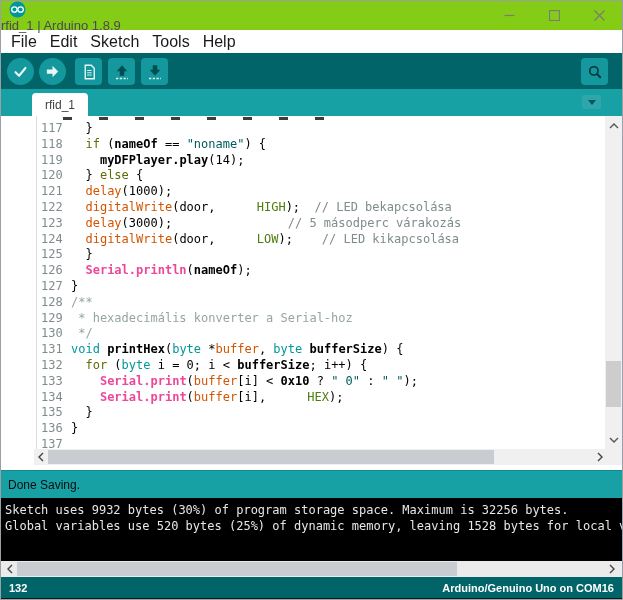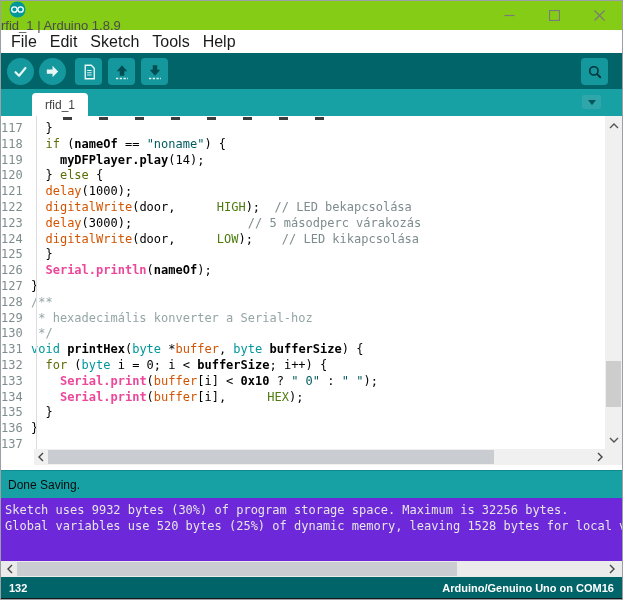--- a/index.html
+++ b/index.html
@@ -32,21 +32,21 @@
   .tab-menu{position:absolute;right:21px;top:6px;width:19px;height:14px;border:0;padding:0;
             background:#2ea6aa;border-radius:2px;display:flex;align-items:center;justify-content:center;}
   .tri-down{width:0;height:0;border-left:4px solid transparent;border-right:4px solid transparent;border-top:5px solid #00565a;}
   
   .editor{height:333px;background:#fff;position:relative;overflow:hidden;
           font-family:"DejaVu Sans Mono",monospace;font-size:12px;line-height:15.8px;}
   .gutter-sep{position:absolute;left:35px;top:0;bottom:0;width:1px;background:#dcdcdc;}
   .clip-line{height:5px;position:relative;overflow:hidden;}
   .clip-marks{position:absolute;left:62px;top:1px;width:286px;height:3px;
               background:repeating-linear-gradient(90deg,#3d3d3d 0 9px,transparent 9px 36px);}
-  .line{white-space:pre;height:15.8px;}
+  .line{white-space:pre;height:15.8px;padding-left:40px;}
   .num{display:inline-block;width:30px;padding-right:10px;text-align:right;color:#7e8c8d;}
   .c-plain{color:#000;}
   .c-bold{color:#000;font-weight:bold;}
   .c-kw{color:#5e6d03;}
   .c-type{color:#00979c;}
   .c-fn{color:#d35400;text-align:center;}
   .c-fnb{color:#ec4899;font-weight:bold;margin-top:9px;}
   .c-lit{color:#4d7c0f;margin-left:34px;}
   .c-str{color:#005c5f;}
   .c-cmt{color:#95a5a6;}
@@ -62,21 +62,21 @@
   .hscroll .track{position:absolute;left:33px;right:0;top:0;height:16px;background:#f0f0f0;}
   .sb-left,.sb-right{position:absolute;top:0;width:14px;height:16px;border:0;background:transparent;padding:0;display:flex;align-items:center;justify-content:center;}
   .hscroll .sb-left{left:33px;}
   .hscroll .sb-right{right:15px;}
   .hthumb{position:absolute;left:47px;top:1px;width:446px;height:14px;background:#c9cdd1;}
   .white-gap{height:5px;background:#fff;}
   
   .statusbar{height:28px;background:#17a1a5;border-top:1px solid #0f8a8e;
              display:flex;align-items:center;padding-left:7px;font-size:12px;color:#0b0b0b;}
   
-  .console{height:63px;background:#6d28d9;overflow:hidden;padding:5px 0 0 4px;}
+  .console{height:63px;background:#000000;overflow:hidden;padding:5px 0 0 4px;}
   .console-line{font-family:"DejaVu Sans Mono",monospace;font-size:12px;line-height:15.5px;
                 color:#e6e6e6;white-space:pre;}
   .cscroll{height:16px;background:#ebebeb;position:relative;}
   .cscroll .sb-left{left:2px;}
   .cscroll .sb-right{right:3px;}
   .cthumb{position:absolute;left:16px;top:1px;width:440px;height:14px;background:#c9cdd1;}
   
   .footer{height:21px;background:#006468;display:flex;align-items:center;justify-content:space-between;
           padding:0 8px;font-size:11px;font-weight:bold;color:#fff;}
   .bottom-strip{height:3px;background:#161616;}

